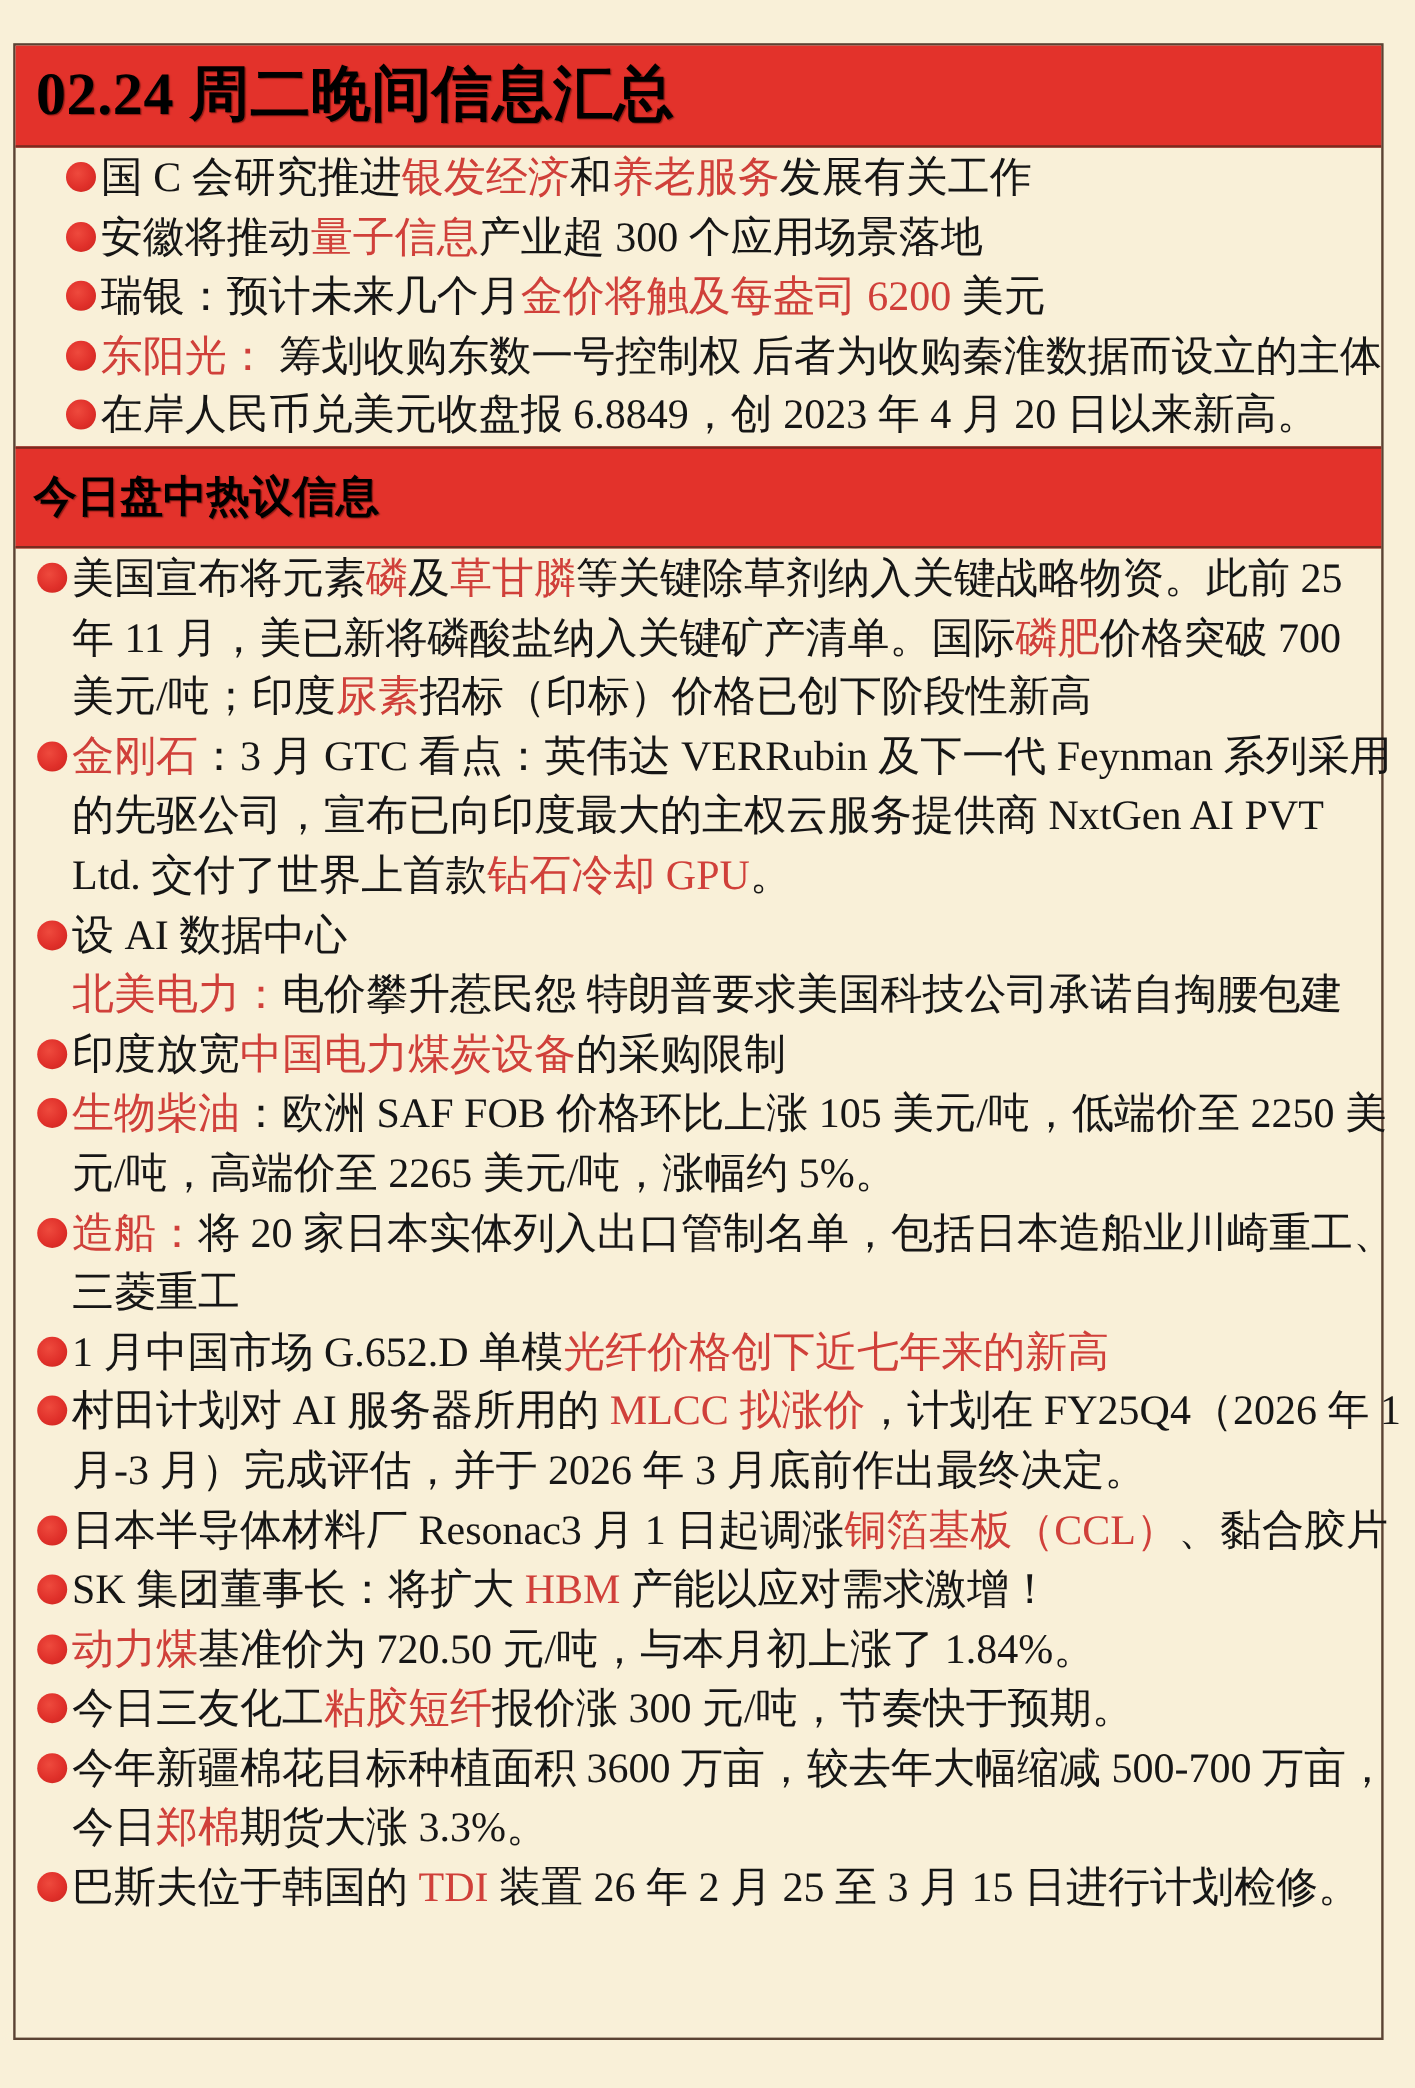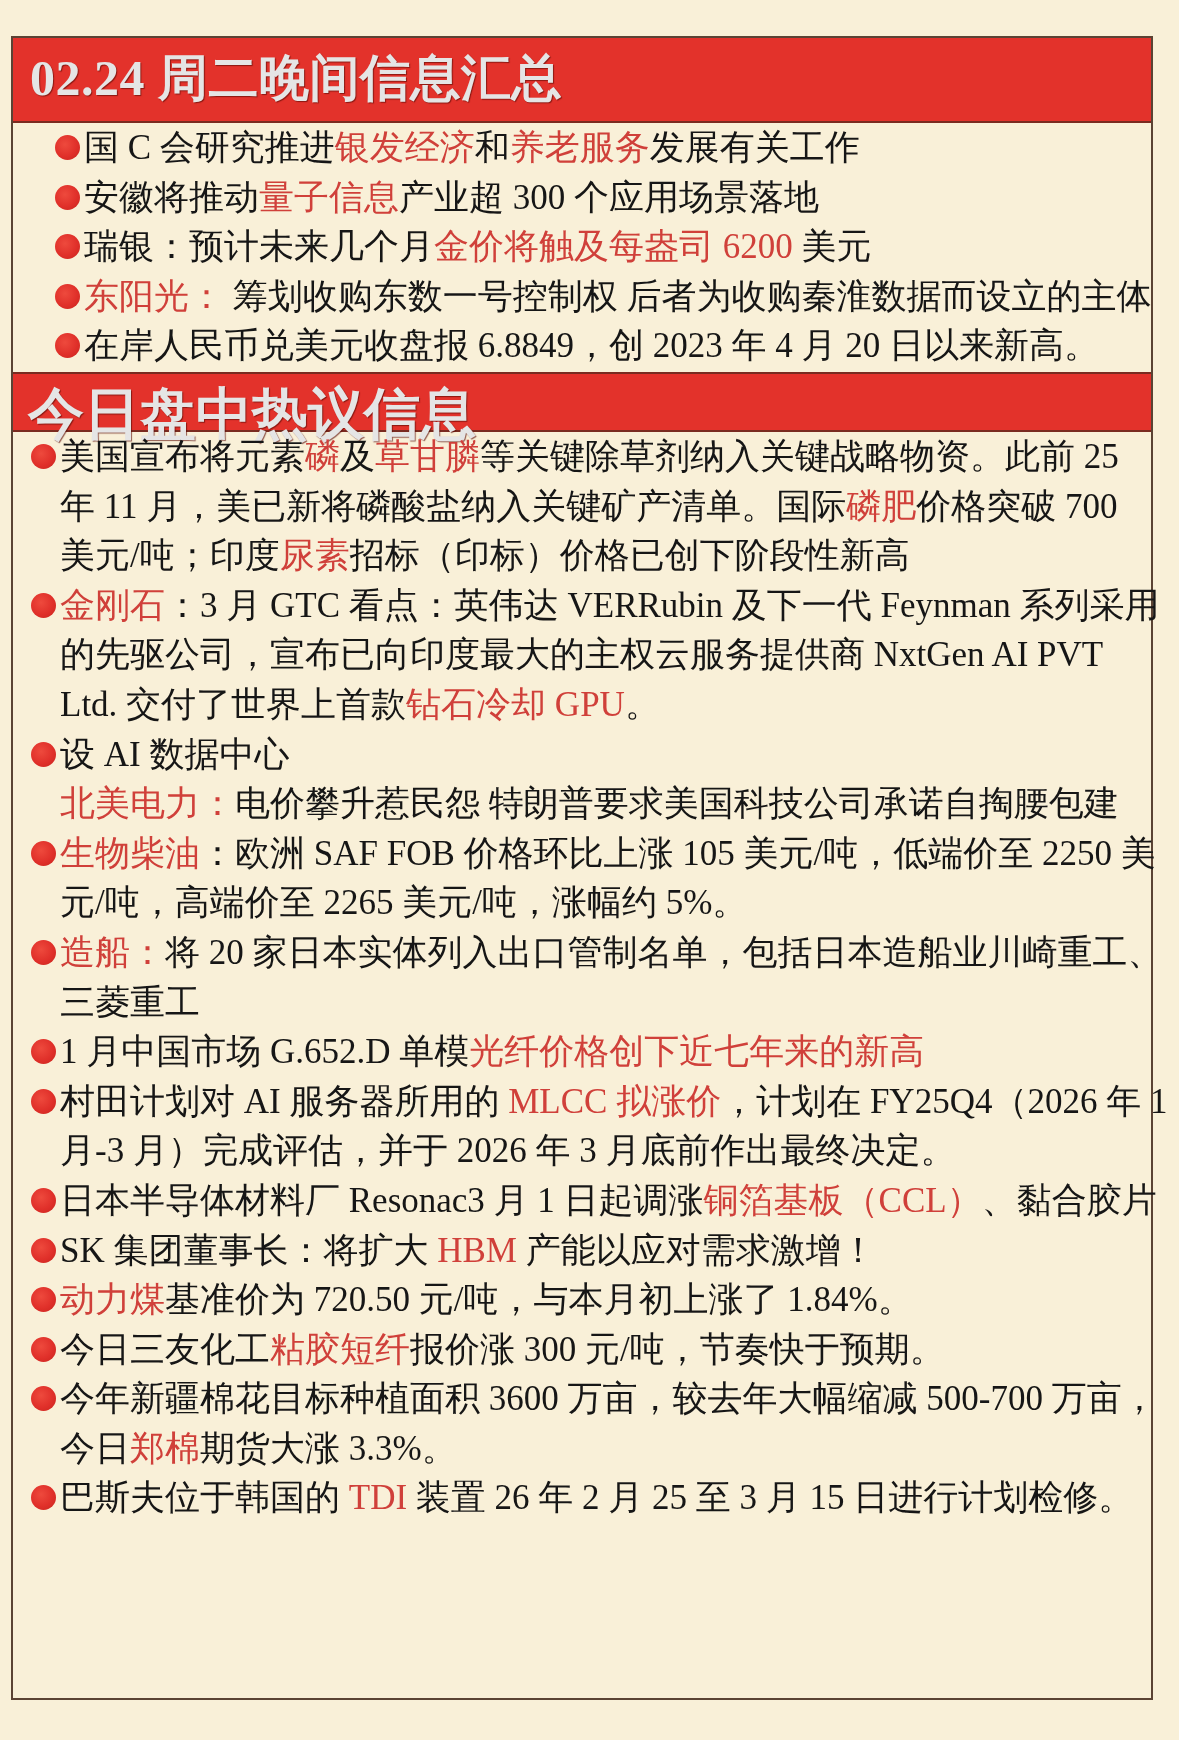--- a/index.html
+++ b/index.html
@@ -19,41 +19,41 @@
     color:var(--ink);
   }
   .board{
     position:absolute;left:11px;top:36px;
     width:1138px;height:1660px;
     border:2px solid var(--frame);
     background:var(--bg);
   }
   .section-header{
     background:var(--header);
-    color:#e5e5e5;
+    color:#000000;
     white-space:nowrap;
     box-sizing:border-box;
   }
   .header-1{
     height:85px;
     border-bottom:2px solid var(--header-edge);
     padding-left:17px;
     line-height:80px;
     font-size:50px;
     font-weight:bold;
     letter-spacing:0.5px;
     text-shadow:1px 1px 1px rgba(90,10,5,.65);
   }
   .header-2{
-    height:60px;
+    height:85px;
     border-top:2px solid var(--header-edge);
     border-bottom:2px solid var(--header-edge);
     padding-left:15px;
     line-height:80px;
-    font-size:56px;
+    font-size:36px;
     font-weight:bold;
     text-shadow:1px 1px 1px rgba(90,10,5,.65);
   }
   .list-1{height:249px;box-sizing:border-box;padding-top:0;margin-left:24px;}
   .list-2{height:1572px;box-sizing:border-box;}
   .item{position:relative;padding-left:47px;}
   .bullet{
     position:absolute;left:18px;top:12px;
     width:25px;height:25px;border-radius:50%;
     background:radial-gradient(circle at 40% 38%, #ee4a3d 0%, var(--bullet) 55%, #c8241d 100%);
@@ -111,20 +111,24 @@
         <div class="line"><span class="txt">的先驱公司，宣布已向印度最大的主权云服务提供商 NxtGen AI PVT</span></div>
         <div class="line"><span class="txt">Ltd. 交付了世界上首款</span><span class="hl">钻石冷却 GPU</span><span class="txt">。</span></div>
       </div>
       <div class="item">
         <span class="bullet"></span>
         <div class="line"><span class="txt">设 AI 数据中心</span></div>
         <div class="line"><span class="hl">北美电力：</span><span class="txt">电价攀升惹民怨 特朗普要求美国科技公司承诺自掏腰包建</span></div>
       </div>
       <div class="item">
         <span class="bullet"></span>
+        <div class="line"><span class="txt">印度放宽</span><span class="hl">中国电力煤炭设备</span><span class="txt">的采购限制</span></div>
+      </div>
+      <div class="item">
+        <span class="bullet"></span>
         <div class="line"><span class="hl">生物柴油</span><span class="txt">：欧洲 SAF FOB 价格环比上涨 105 美元/吨，低端价至 2250 美</span></div>
         <div class="line"><span class="txt">元/吨，高端价至 2265 美元/吨，涨幅约 5%。</span></div>
       </div>
       <div class="item">
         <span class="bullet"></span>
         <div class="line"><span class="hl">造船：</span><span class="txt">将 20 家日本实体列入出口管制名单，包括日本造船业川崎重工、</span></div>
         <div class="line"><span class="txt">三菱重工</span></div>
       </div>
       <div class="item">
         <span class="bullet"></span>

